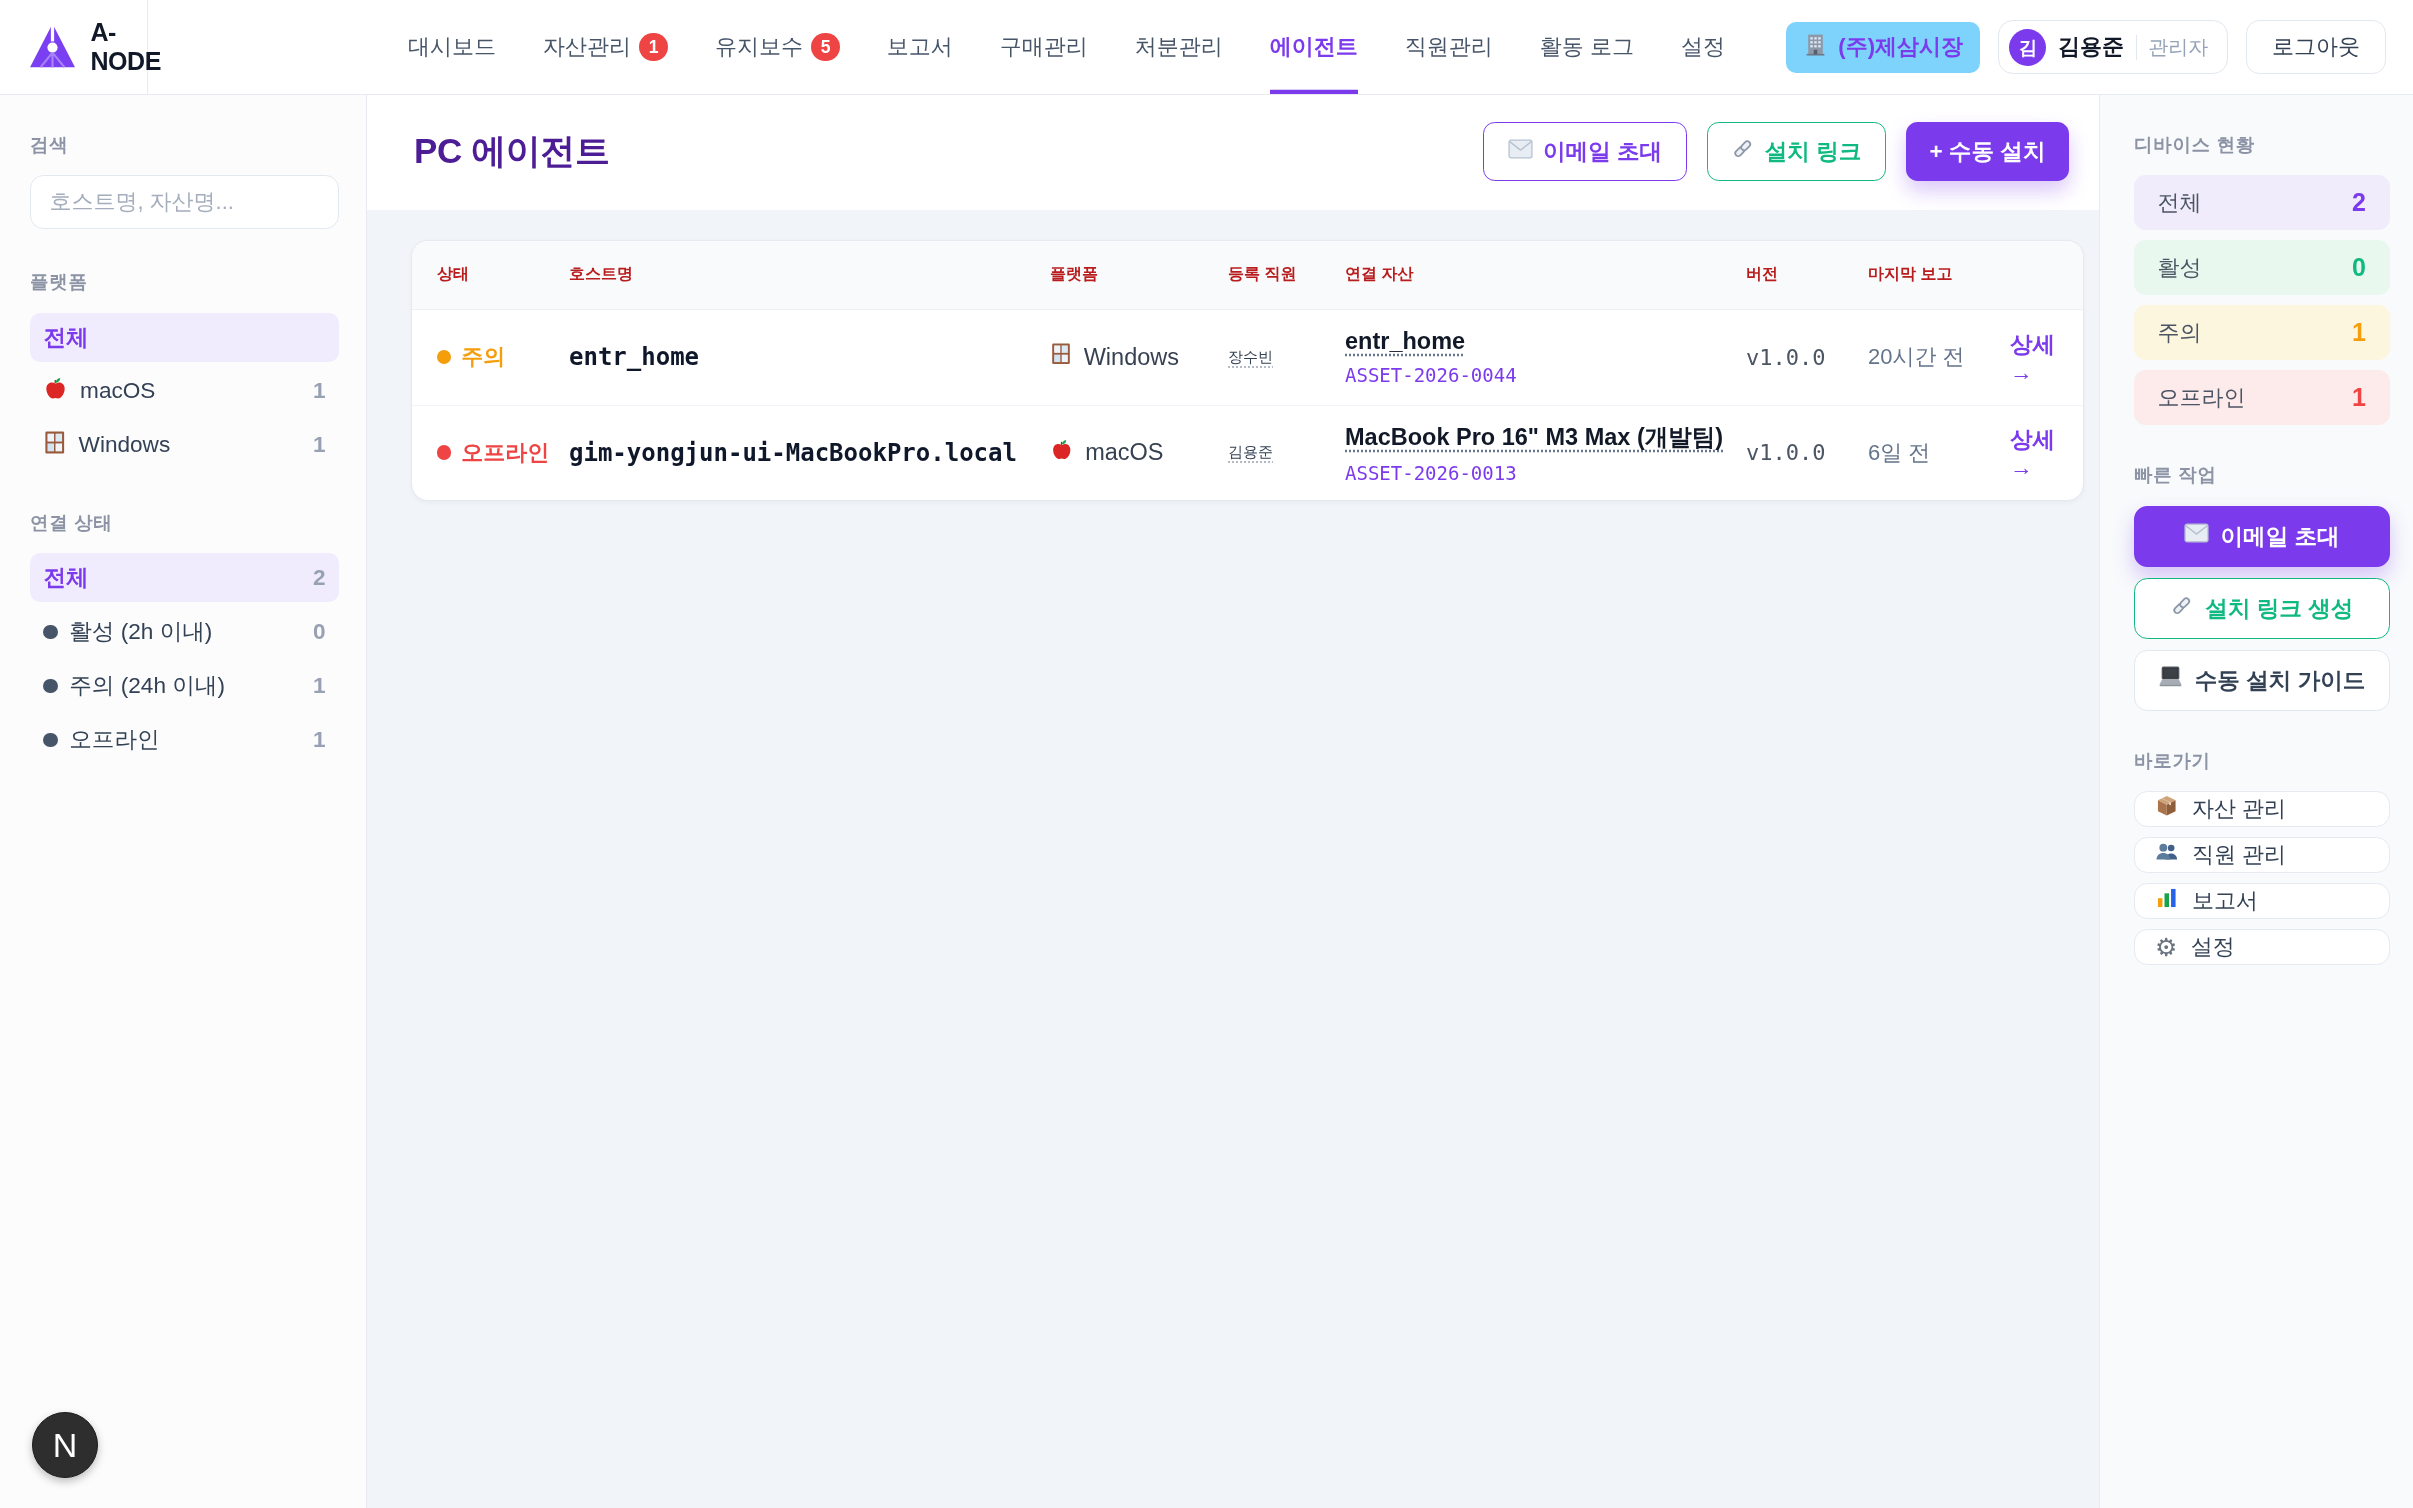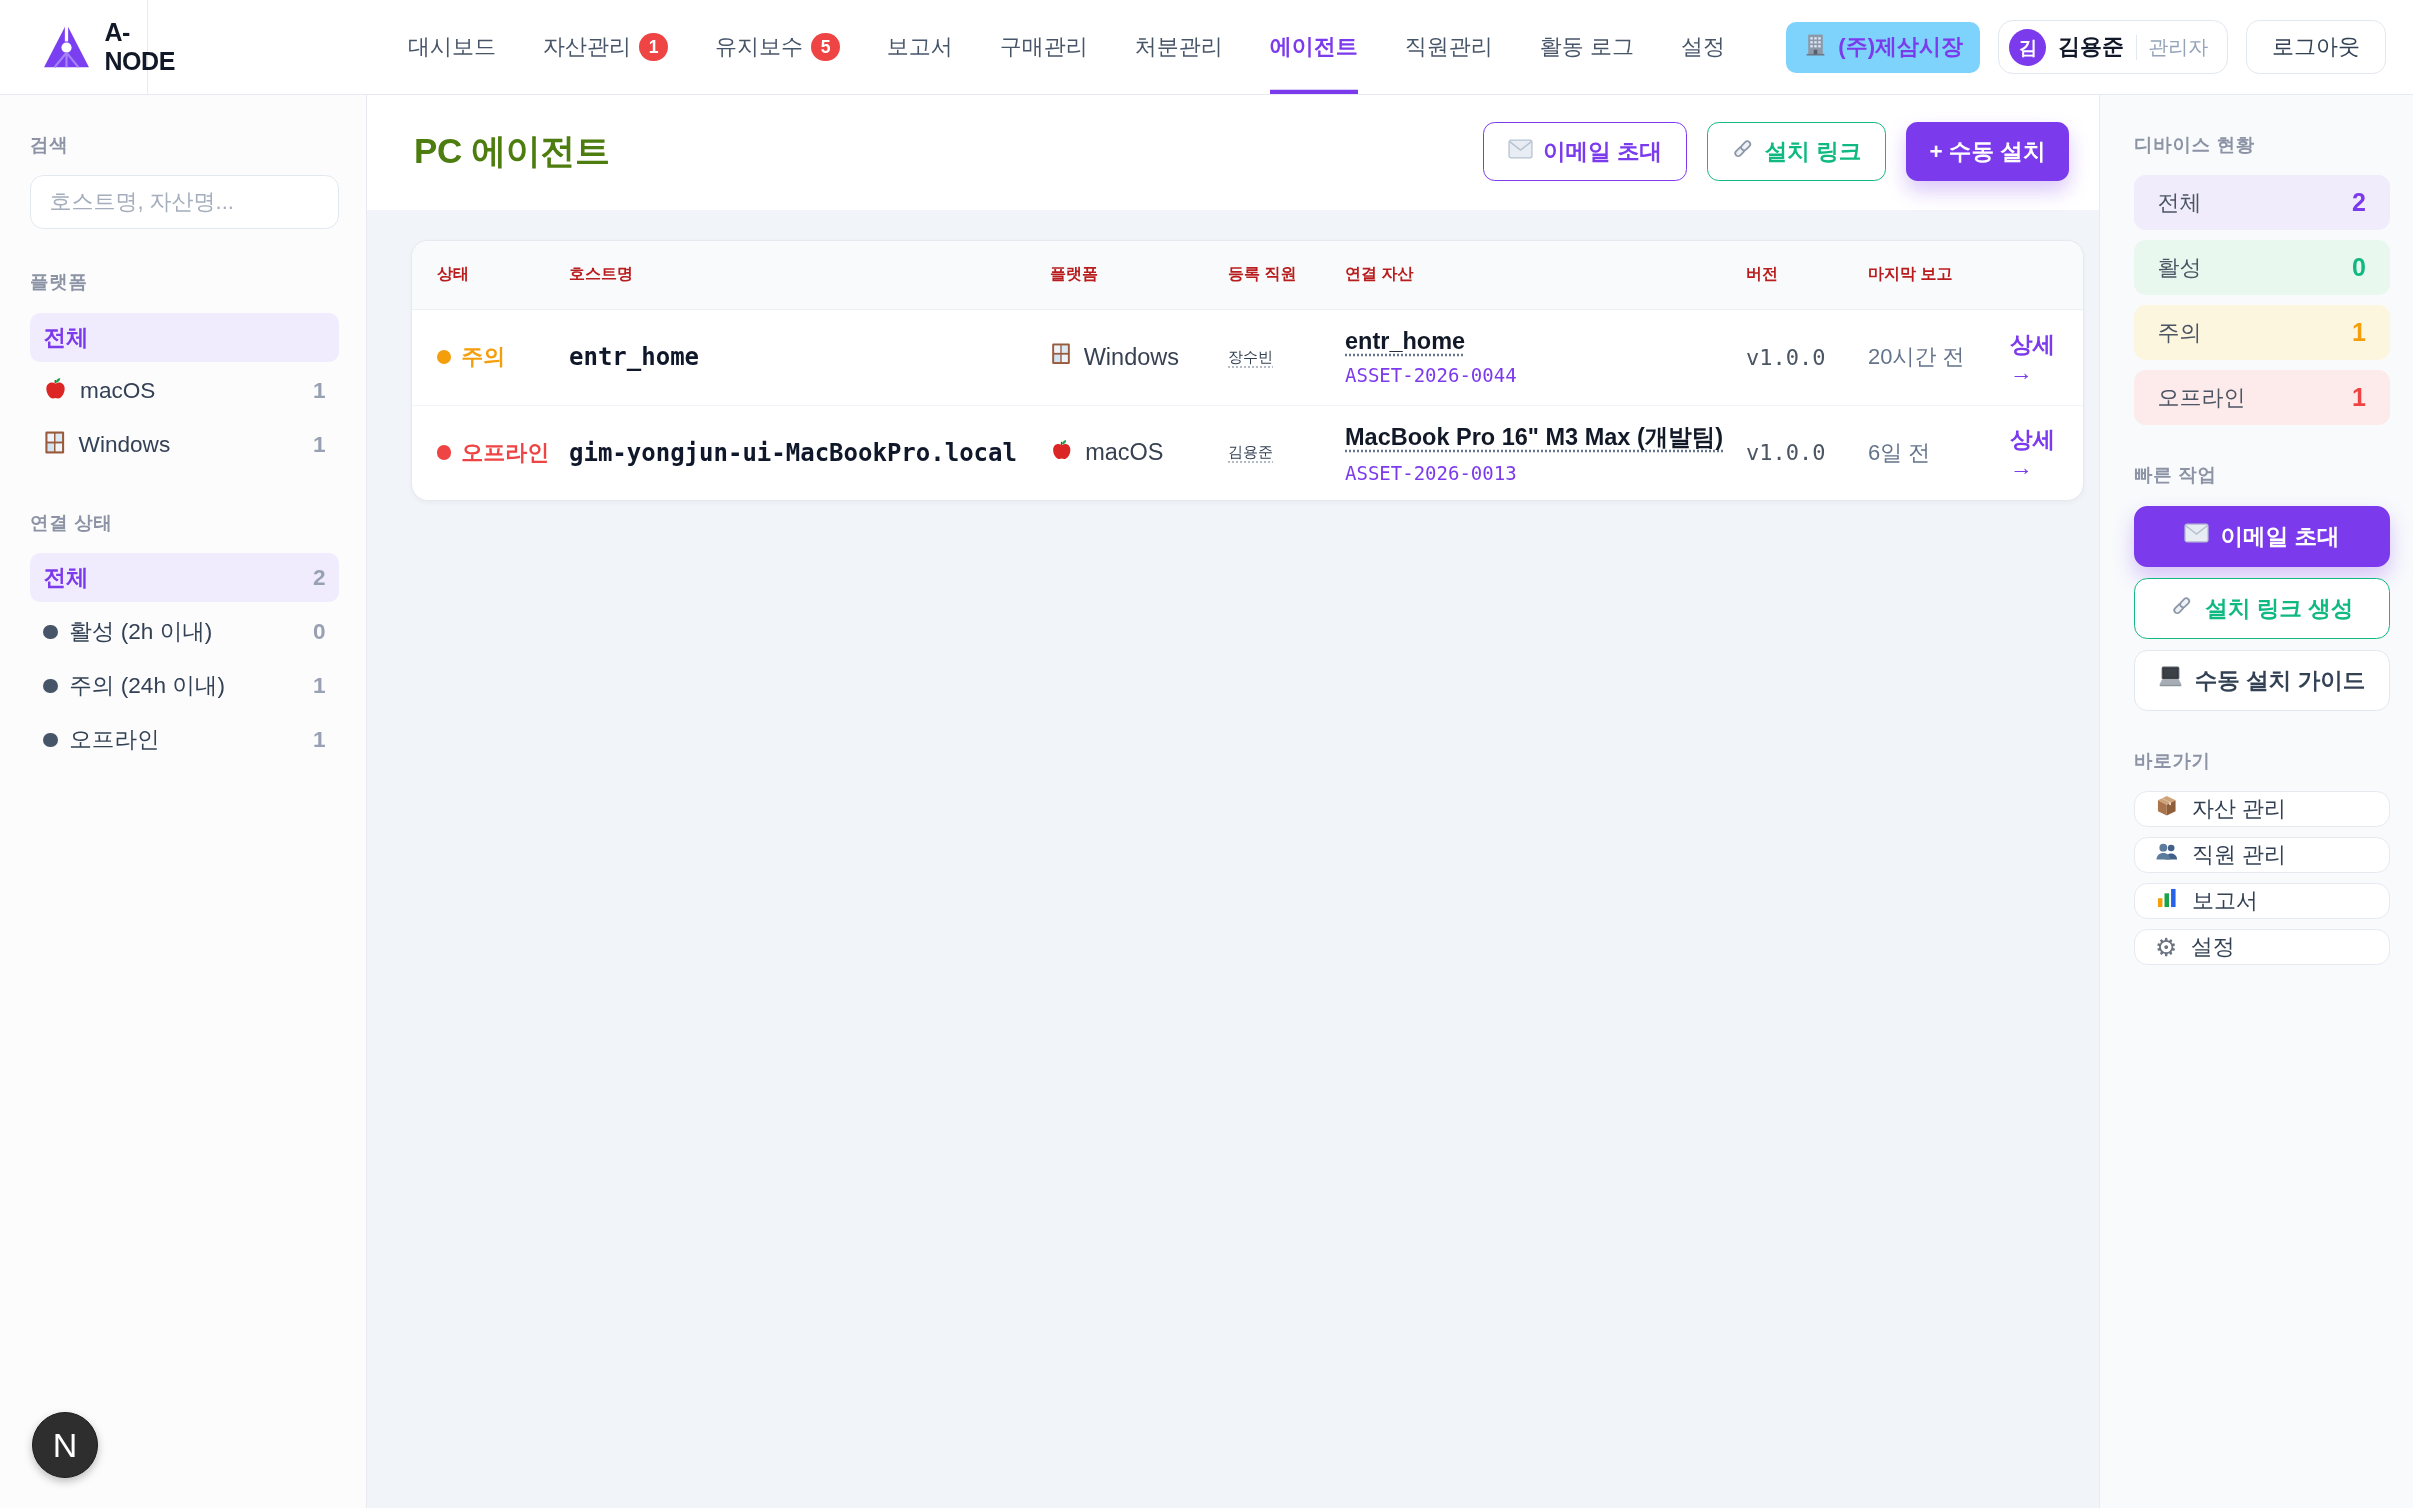--- a/index.html
+++ b/index.html
@@ -3,21 +3,21 @@
 <meta charset="utf-8">
 <style>
   * { margin:0; padding:0; box-sizing:border-box; }
   html,body { width:2413px; height:1508px; overflow:hidden; background:#fff;
     font-family:"Liberation Sans","DejaVu Sans",sans-serif; color:#1e293b; }
   .mono { font-family:"DejaVu Sans Mono",monospace; }
 
   
   .header { height:95px; display:flex; align-items:stretch; background:#fff;
     border-bottom:0.8px solid #e7ebf1; position:relative; }
-  .logo-wrap { width:148px; display:flex; align-items:center; gap:13.4px; padding-left:42px;
+  .logo-wrap { width:148px; display:flex; align-items:center; gap:13.4px; padding-left:28px;
     border-right:0.8px solid #e7ebf1; }
   .logo-name { font-size:25px; font-weight:800; color:#111827; letter-spacing:-0.4px; }
   .nav { display:flex; align-items:stretch; gap:47px; margin-left:260px; }
   .nav-item { display:flex; align-items:center; gap:8.4px; font-size:22px; color:#475569;
     cursor:pointer; height:100%; }
   .nav-item.active { color:#7c3aed; font-weight:700; box-shadow: inset 0 -4.2px 0 #7c3aed; }
   .nav-badge { min-width:28.5px; height:28.5px; border-radius:14.2px; background:#ef4444; color:#fff;
     font-size:17.6px; font-weight:700; display:flex; align-items:center; justify-content:center; padding:0 6.7px; }
   .header-right { margin-left:auto; display:flex; align-items:center; gap:18.4px; padding-right:27px; }
   .company-chip { display:flex; align-items:center; gap:10px; background:#7dd3fc; color:#7c3aed;
@@ -46,21 +46,21 @@
   .lsb-item { display:flex; align-items:center; gap:11.7px; height:49px; border-radius:10px;
     padding:0 13.4px; font-size:22.6px; color:#334155; margin-bottom:5px; cursor:pointer; }
   .lsb-item.selected { background:#f1ecfd; color:#7c3aed; font-weight:700; }
   .lsb-count { margin-left:auto; font-size:22.6px; font-weight:700; color:#98a1b3; }
   .dot { width:14.2px; height:14.2px; border-radius:50%; display:inline-block; flex:none; }
   .dot-slate { background:#475569; }
 
   
   .main { flex:1; display:flex; flex-direction:column; background:#f1f5f9; min-width:0; }
   .page-band { background:#fff; padding:27px 30px 28.5px 47px; display:flex; align-items:center; }
-  .page-title { font-size:35px; font-weight:800; color:#4d7c0f; letter-spacing:-0.4px; }
+  .page-title { font-size:35px; font-weight:800; color:#4c1d95; letter-spacing:-0.4px; }
   .page-sub { font-size:22.6px; color:#64748b; margin-top:13.4px; }
   .band-actions { margin-left:auto; display:flex; gap:20px; align-items:center; }
   .btn { display:flex; align-items:center; gap:10px; border-radius:11.7px; font-size:22.6px; font-weight:700;
     cursor:pointer; height:59px; padding:0 23.5px; border:none; background:#fff;
     font-family:"Liberation Sans","DejaVu Sans",sans-serif; }
   .btn-outline-purple { border:1.7px solid #7c3aed; color:#7c3aed; }
   .btn-outline-green { border:1.7px solid #10b981; color:#10b981; }
   .btn-primary { background:#7c3aed; color:#fff; box-shadow:0 10px 20px rgba(124,58,237,.28); }
 
   .table-zone { padding:30px 15px 0 44px; }

